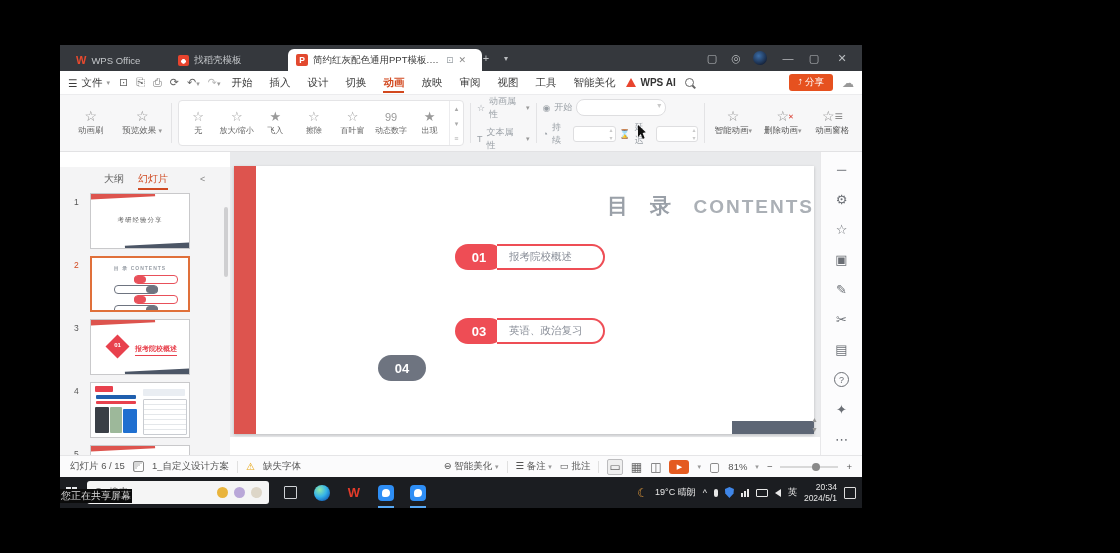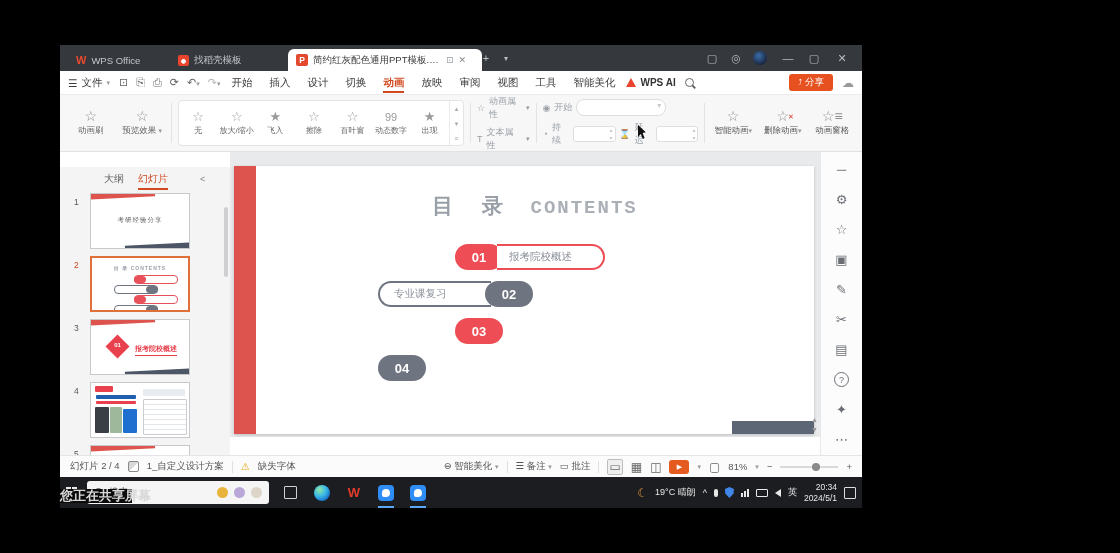--- a/index.html
+++ b/index.html
@@ -78,21 +78,21 @@
   .t3-title{position:absolute;left:44px;top:24px;font-size:7px;color:#e8414d;font-weight:bold;border-bottom:1px solid #e8414d;padding-bottom:1px;}
   .t4-block{position:absolute;border-radius:1px;}
   #sb-plus{position:absolute;left:72px;top:286px;font-size:14px;color:#444;}
   #sb-scroll{position:absolute;right:2px;top:40px;width:4px;height:70px;background:#cfcfd1;border-radius:2px;}
 
   
   #canvas{left:170px;top:107px;width:590px;height:285px;background:#e9eaec;}
   #slide{position:absolute;left:4px;top:14px;width:580px;height:268px;background:#fff;box-shadow:0 1px 3px rgba(0,0,0,.2);}
   #slide-red{position:absolute;left:0;top:0;width:22px;height:268px;background:#dd544e;}
   #slide-slate{position:absolute;right:0;bottom:0;width:82px;height:13px;background:#5d6675;}
-  #slide-title{position:absolute;left:22px;right:0;top:26px;text-align:center;font-family:Liberation Mono, monospace;}
+  #slide-title{position:absolute;left:22px;right:0;top:26px;text-align:right;}
   #slide-title .cn{font-size:21px;font-weight:bold;color:#9aa0a8;letter-spacing:8px;}
   #slide-title .en{font-size:19px;font-weight:bold;color:#abb0b6;letter-spacing:2px;margin-left:10px;}
   .pill{position:absolute;height:26px;border-radius:13px;display:flex;align-items:center;box-sizing:border-box;}
   .pill .num{width:48px;height:26px;border-radius:13px;color:#fff;font-weight:bold;font-size:13px;display:flex;align-items:center;justify-content:center;}
   .pill .lab{flex:1;height:26px;background:#fff;display:flex;align-items:center;font-size:10.5px;color:#8a8f99;box-sizing:border-box;}
   .pill.red .num{background:#ee4d55;}
   .pill.red .lab{border:2px solid #ee4d55;border-left:none;border-radius:0 13px 13px 0;padding-left:12px;margin-left:-6px;}
   .pill.gray .num{background:#6e7480;}
   .pill.gray .lab{border:2px solid #6e7480;border-right:none;border-radius:13px 0 0 13px;padding-left:14px;margin-right:-6px;}
   #cv-scroll{position:absolute;right:2px;bottom:4px;display:flex;flex-direction:column;gap:3px;color:#999;font-size:7px;}
@@ -113,21 +113,21 @@
   .view-ic.active{border:1px solid #bcbcbe;border-radius:2px;padding:0 1px;background:#efefef;}
   .play-btn{width:20px;height:14px;background:#e45a1f;border-radius:3px;color:#fff;font-size:7px;display:flex;align-items:center;justify-content:center;}
   .slider{width:58px;height:2px;background:#d9d9d9;position:relative;}
   .slider .knob{position:absolute;left:55%;top:-3px;width:8px;height:8px;border-radius:50%;background:#8a8a8a;}
   .caret{font-size:7px;color:#999;}
 
   
   #taskbar{left:60px;top:477px;width:802px;height:31px;background:#1b1d21;display:flex;align-items:center;padding:0 6px;box-sizing:border-box;gap:10px;}
   .start{display:grid;grid-template-columns:5px 5px;grid-template-rows:5px 5px;gap:1px;}
   .start i{background:#e8eaed;}
-  #share-banner{left:60px;top:489px;width:72px;height:14px;background:#0b0b0b;color:#d8d8d8;font-size:13px;line-height:14px;text-align:center;z-index:5;font-weight:bold;}
+  #share-banner{left:60px;top:489px;width:72px;height:14px;background:#0b0b0b;color:#d8d8d8;font-size:10px;line-height:14px;text-align:center;z-index:5;}
   .searchbox{width:182px;height:23px;background:#f5f5f5;border-radius:3px;display:flex;align-items:center;gap:6px;padding:0 7px;box-sizing:border-box;color:#444;font-size:9.5px;}
   .sh-ic{width:11px;height:11px;border-radius:50%;margin-left:auto;}
   .sh-ic+.sh-ic{margin-left:0;}
   .tv-ic{width:11px;height:11px;border:1.5px solid #cfd2d5;border-radius:1px;}
   .edge-ic{width:16px;height:16px;border-radius:50%;background:radial-gradient(circle at 35% 30%, #8fe7a8, #35b4e8 45%, #1666bd 80%);}
   .wps-ic{color:#e23b2a;font-weight:bold;font-size:13px;}
   .app{position:relative;height:31px;display:flex;align-items:center;justify-content:center;width:22px;}
   .meet-ic{width:16px;height:16px;border-radius:4px;background:#2e8ef5;display:flex;align-items:center;justify-content:center;}
   .meet-ic i{width:8px;height:8px;border-radius:50% 50% 50% 2px;background:#fff;}
   .app .ind{position:absolute;left:3px;right:3px;bottom:0;height:2px;background:#57a8f5;}
@@ -378,26 +378,23 @@
         <div id="slide-red"></div>
         <div id="slide-slate"></div>
         <div id="slide-title">
           <span class="cn">目 录</span>
           <span class="en">CONTENTS</span>
         </div>
         <div class="pill red" style="left:221px;top:78px;width:150px;">
           <span class="num">01</span>
           <span class="lab">报考院校概述</span>
         </div>
-        <div class="pill gray" style="left:144px;top:115px;width:155px;">
-          <span class="lab">专业课复习</span>
-          <span class="num">02</span>
-        </div>
         <div class="pill red" style="left:221px;top:152px;width:150px;text-align:right;">
           <span class="num">03</span>
+          <span class="lab">英语、政治复习</span>
         </div>
         <div class="pill gray" style="left:144px;top:189px;width:155px;">
           <span class="num">04</span>
         </div>
       </div>
       <div id="cv-scroll">
         <span>▲</span>
         <span>▼</span>
       </div>
     </div>
@@ -410,21 +407,21 @@
       <span>▣</span>
       <span>✎</span>
       <span>✂</span>
       <span>▤</span>
       <span class="rt-help">?</span>
       <span>✦</span>
       <span>⋯</span>
     </div>
 
     <div id="statusbar" class="abs">
-      <span class="nw">幻灯片 2 / 4</span>
+      <span class="nw">幻灯片 6 / 15</span>
       <span class="scheme-ic"></span>
       <span class="nw">1_自定义设计方案</span>
       <span class="sb-sep"></span>
       <span class="warn">⚠</span>
       <span class="nw">缺失字体</span>
       <span style="margin-left:auto;"><span>⊖</span> <span>智能美化</span> <span class="caret">▾</span></span>
       <span class="sb-sep"></span>
       <span>☰ <span>备注</span> <span class="caret">▾</span></span>
       <span>▭ <span>批注</span></span>
       <span class="sb-sep"></span>

